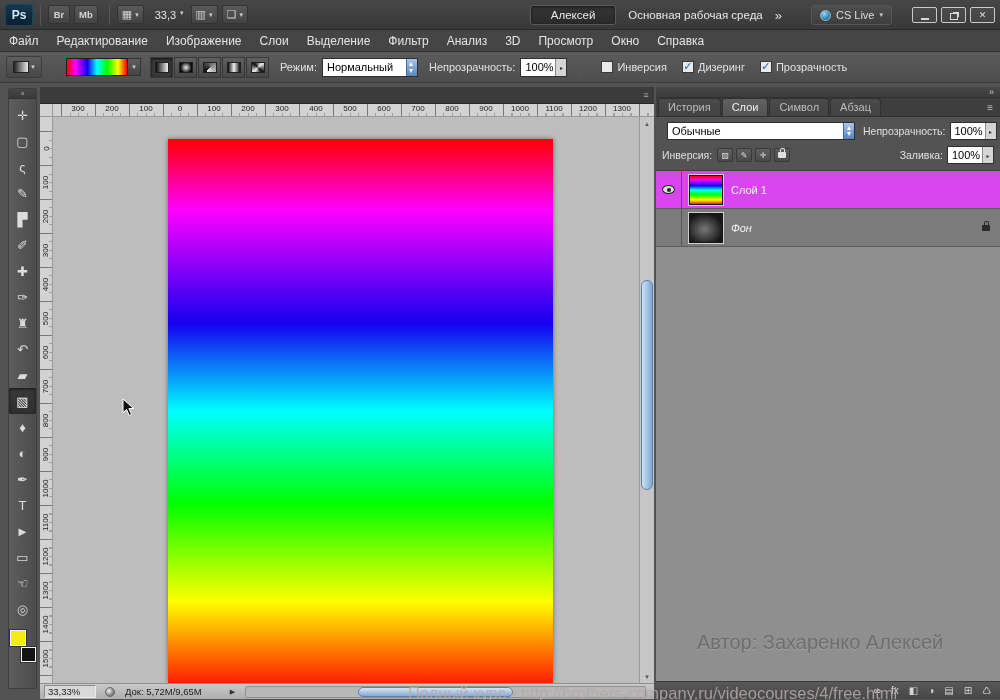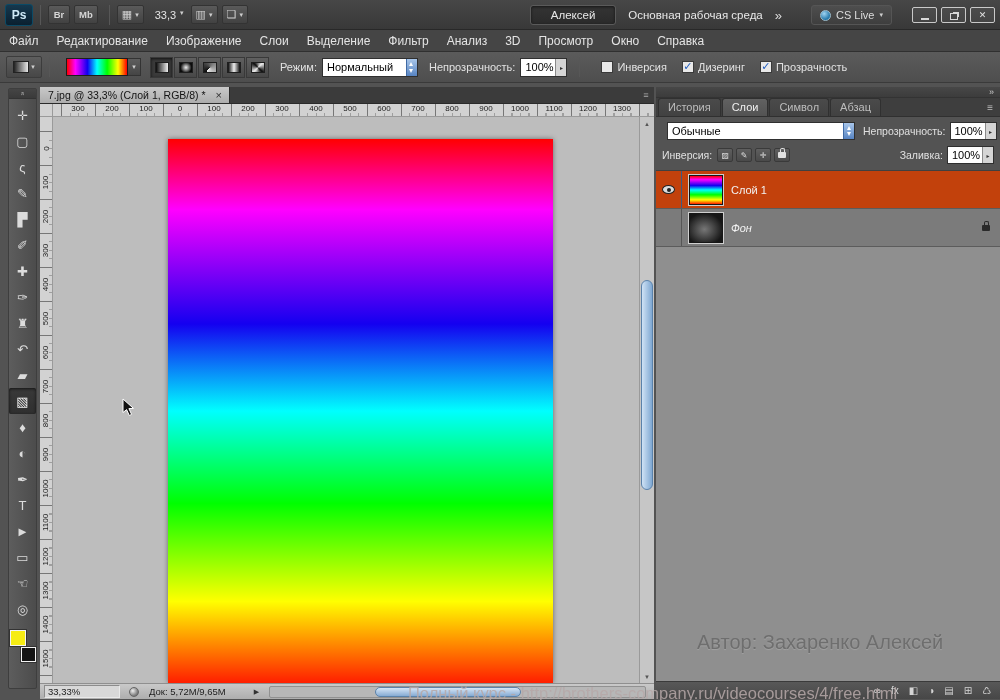--- a/index.html
+++ b/index.html
@@ -96,21 +96,21 @@
 .vr-num{transform:rotate(-90deg);font-size:8px;color:#1c1c1c;}
 #canvas-area{flex:1;position:relative;background:#bdbdbd;overflow:hidden;}
 #canvas-image{position:absolute;left:115px;top:22px;width:385px;height:544px;box-shadow:0 0 5px rgba(0,0,0,.45);}
 .spectrum-v{background:linear-gradient(to bottom,#ff0000 0%,#ff00ff 13%,#1400f0 34%,#00ffff 50%,#00ff00 67%,#ffff00 85%,#ff1e00 100%);}
 #cursor{position:absolute;left:69px;top:281px;z-index:10;}
 .vscroll{width:15px;background:#c6c6c6;border-left:1px solid #9a9a9a;position:relative;flex:0 0 auto;}
 .vs-arrow{position:absolute;left:0;width:14px;height:11px;display:flex;align-items:center;justify-content:center;font-size:6px;color:#555;}
 .vs-arrow.up{top:1px;}.vs-arrow.down{bottom:1px;}
 .vs-thumb{position:absolute;left:1px;top:163px;width:12px;height:210px;border-radius:6px;background:linear-gradient(to right,#cfe2f5,#7fa8d2);border:1px solid #5a82ab;}
 #statusbar{height:16px;background:linear-gradient(#c9c9c9,#aeaeae);border-top:1px solid #8f8f8f;display:flex;align-items:center;font-size:10px;color:#1d1d1d;flex:0 0 auto;padding:0 4px;}
-.zoom-field{width:76px;height:13px;background:#d8d8d8;border:1px solid #8c8c8c;border-bottom-color:#e9e9e9;border-right-color:#e9e9e9;display:flex;align-items:center;padding:0 3px;font-size:9.5px;}
+.zoom-field{width:52px;height:13px;background:#d8d8d8;border:1px solid #8c8c8c;border-bottom-color:#e9e9e9;border-right-color:#e9e9e9;display:flex;align-items:center;padding:0 3px;font-size:9.5px;}
 .globe{width:10px;height:10px;border-radius:50%;margin-left:9px;background:radial-gradient(circle at 35% 35%,#eee,#888 60%,#555);border:1px solid #666;flex:0 0 auto;}
 .doc-size{margin-left:10px;font-size:9.5px;white-space:nowrap;}
 .st-arrow{margin-left:28px;font-size:7px;color:#333;}
 .hscroll{flex:1;height:12px;margin:0 4px 0 10px;background:#b7b7b7;border:1px solid #919191;border-radius:2px;position:relative;}
 .hs-thumb{position:absolute;left:28%;top:0;width:39%;height:10px;border-radius:5px;background:linear-gradient(#d6e6f6,#86abd3);border:1px solid #5a82ab;}
 
 
 #dock{position:absolute;left:656px;top:87px;width:344px;height:612px;display:flex;flex-direction:column;background:#535353;}
 .dock-head{height:11px;background:linear-gradient(#474747,#3c3c3c);border-bottom:1px solid #333;display:flex;justify-content:flex-end;align-items:center;padding-right:6px;flex:0 0 auto;}
 .dock-collapse{font-size:9px;color:#c9c9c9;line-height:1;}
@@ -124,21 +124,21 @@
 .lc-row + .lc-row{margin-top:6px;}
 .blend{width:188px;height:18px;flex:0 0 auto;}
 .p-label{font-size:10.5px;color:#e0e0e0;margin-left:8px;white-space:nowrap;}
 .num-field.small{height:18px;flex:0 0 auto;margin-left:4px;}
 .lock-group{display:flex;gap:3px;margin-left:5px;}
 .lock-btn{width:16px;height:14px;background:linear-gradient(#5f5f5f,#4a4a4a);border:1px solid #3a3a3a;border-radius:2px;display:flex;align-items:center;justify-content:center;font-size:8px;color:#ddd;margin-left:3px;}
 .lock-group .lock-btn{margin-left:0;}
 .p-label.fill{margin-left:auto;}
 .layer-list{flex:1;background:#8f8f8f;overflow:hidden;display:flex;flex-direction:column;}
 .layer-row{height:38px;display:flex;align-items:center;border-bottom:1px solid #5c5c5c;flex:0 0 auto;}
-.layer-row.selected{background:#c2410c;}
+.layer-row.selected{background:#d946ef;}
 .layer-row.bgrow{background:#7b7b7b;}
 .eye-col{width:26px;align-self:stretch;border-right:1px solid #565656;display:flex;align-items:center;justify-content:center;flex:0 0 auto;}
 .layer-row.selected .eye-col{border-right-color:#3c5a82;}
 .eye-icon{display:block;width:13px;height:9px;background:#ddd;border-radius:50%;position:relative;border:1px solid #222;}
 .eye-icon::after{content:"";position:absolute;left:3.5px;top:1.5px;width:4px;height:4px;background:#222;border-radius:50%;}
 .thumb{width:34px;height:30px;margin-left:7px;border:1px solid #161616;box-shadow:0 0 0 1px #cfcfcf;flex:0 0 auto;}
 .bgthumb{background-color:#1d1d1d;background-image:radial-gradient(ellipse at 45% 55%,#777 0%,#444 40%,#161616 75%);}
 .layer-name{margin-left:8px;font-size:11px;color:#f2f2f2;white-space:nowrap;}
 .layer-name.italic{font-style:italic;}
 .mini-lock{position:relative;display:inline-block;width:8px;height:6px;background:#e0e0e0;border-radius:1px;}
@@ -348,24 +348,20 @@
       </div>
     </div>
   <div class="swatches">
     <div class="bg-swatch"></div>
     <div class="fg-swatch"></div>
   </div>
 </div>
 
 <div id="docwin">
   <div id="tabbar">
-    <div class="doc-tab">
-      <span class="tab-title">7.jpg @ 33,3% (Слой 1, RGB/8) *</span>
-      <span class="tab-close">×</span>
-    </div>
     <div class="tab-rest"></div>
     <span class="tab-list-btn">≡</span>
   </div>
   <div id="hruler-row">
     <div class="ruler-corner"></div>
     <div class="hruler">
 
     <span class="hr-num">300</span>
         <span class="hr-num">200</span>
         <span class="hr-num">100</span>

